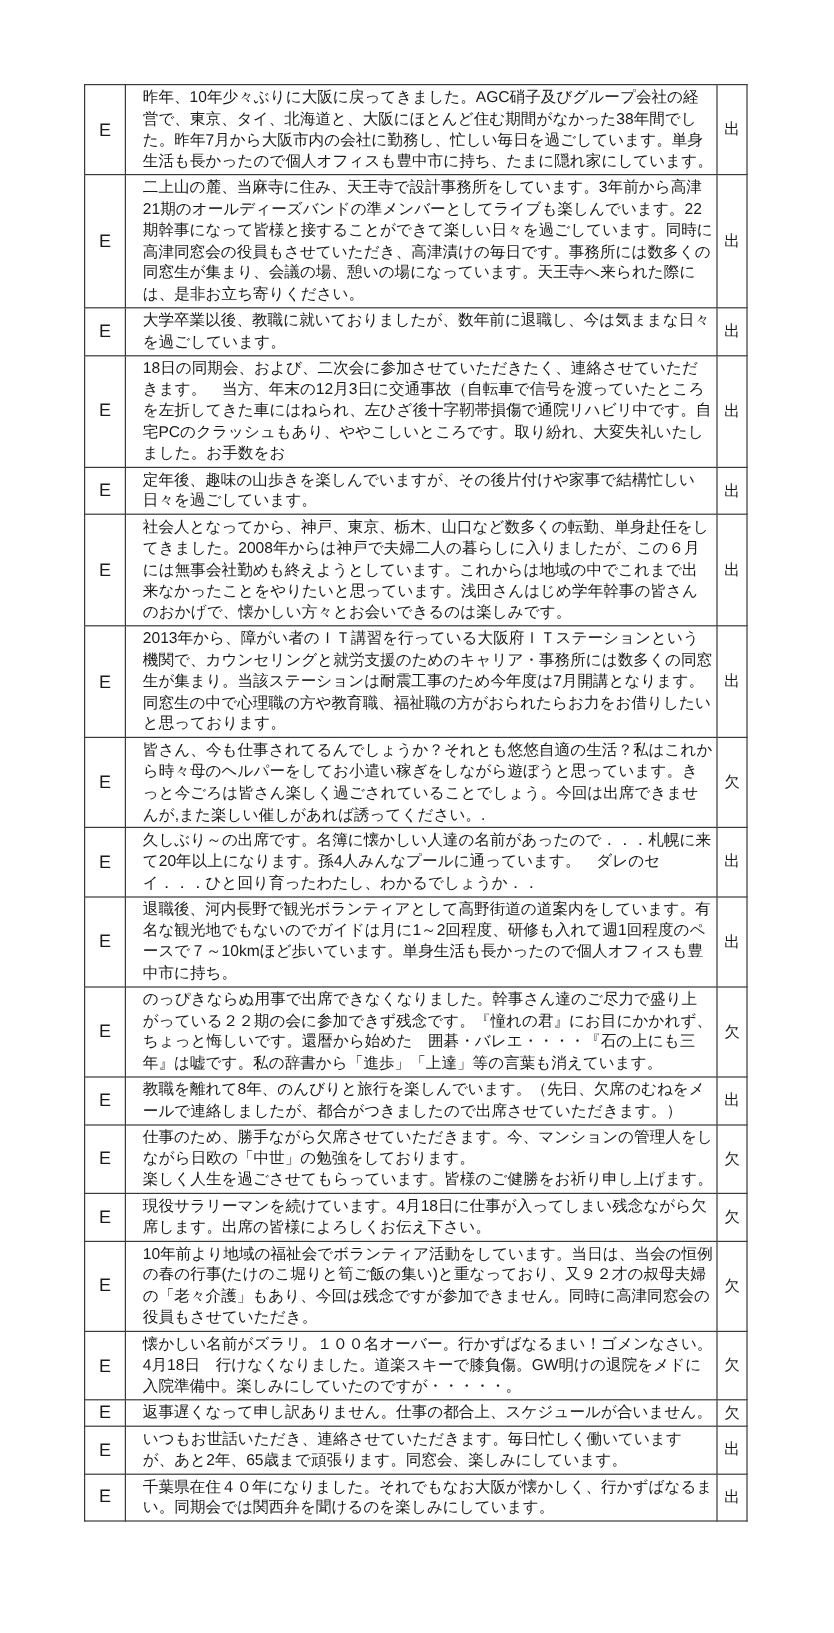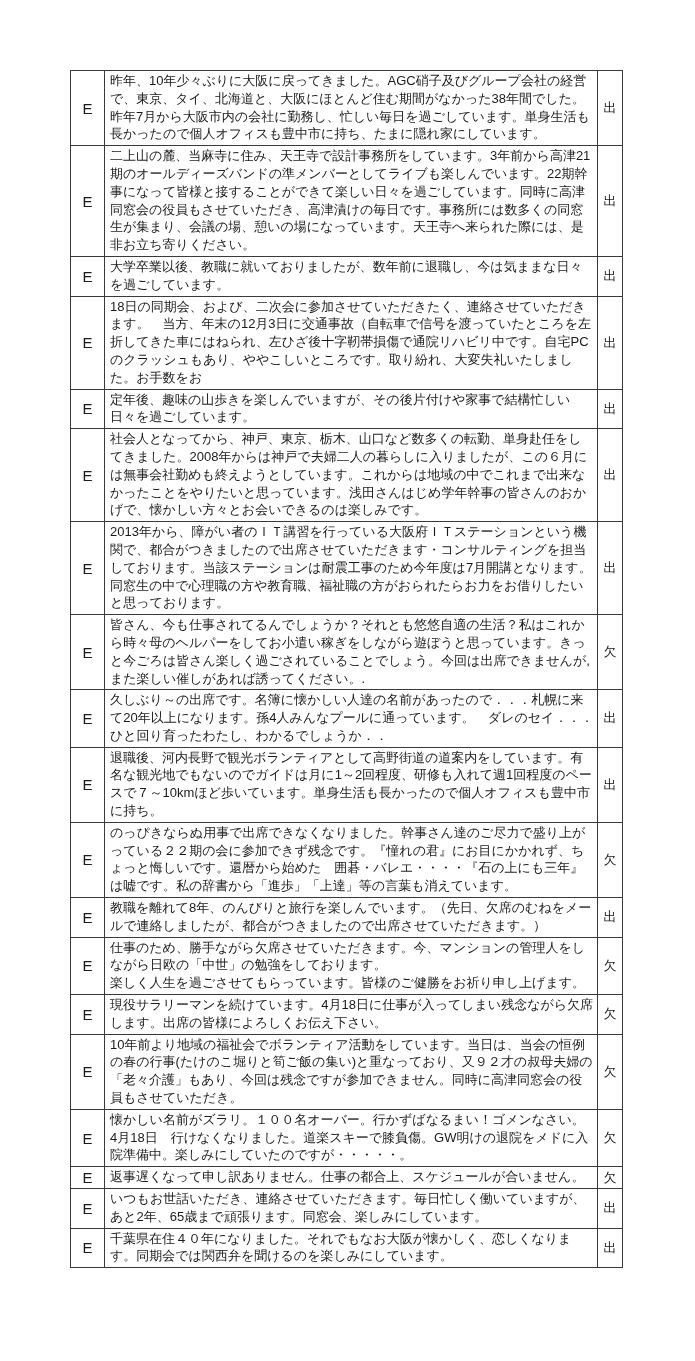--- a/index.html
+++ b/index.html
@@ -30,21 +30,21 @@
   col.c-attendance { width: 25px; }
   td.grade-cell {
     text-align: center;
     vertical-align: middle;
     font-size: 15px;
     color: #1a1a1a;
   }
   td.message-cell {
     font-size: 13px;
     line-height: 17.8px;
-    padding: 1px 3px 2px 5px;
+    padding: 1px 3px 2px 14px;
     vertical-align: middle;
     white-space: pre-wrap;
     overflow-wrap: break-word;
     text-align: left;
     color: #1a1a1a;
   }
   td.attendance-cell {
     text-align: center;
     vertical-align: middle;
     font-size: 13px;
@@ -87,21 +87,21 @@
           <td class="message-cell">定年後、趣味の山歩きを楽しんでいますが、その後片付けや家事で結構忙しい日々を過ごしています。</td>
           <td class="attendance-cell">出</td>
         </tr>
         <tr>
           <td class="grade-cell">E</td>
           <td class="message-cell">社会人となってから、神戸、東京、栃木、山口など数多くの転勤、単身赴任をしてきました。2008年からは神戸で夫婦二人の暮らしに入りましたが、この６月には無事会社勤めも終えようとしています。これからは地域の中でこれまで出来なかったことをやりたいと思っています。浅田さんはじめ学年幹事の皆さんのおかげで、懐かしい方々とお会いできるのは楽しみです。</td>
           <td class="attendance-cell">出</td>
         </tr>
         <tr>
           <td class="grade-cell">E</td>
-          <td class="message-cell">2013年から、障がい者のＩＴ講習を行っている大阪府ＩＴステーションという機関で、都合がつきましたので出席させていただきます・コンサルティングを担当しております。当該ステーションは耐震工事のため今年度は7月開講となります。同窓生の中で心理職の方や教育職、福祉職の方がおられたらお力をお借りしたいと思っております。</td>
+          <td class="message-cell">2013年から、障がい者のＩＴ講習を行っている大阪府ＩＴステーションという機関で、カウンセリングと就労支援のためのキャリア・事務所には数多くの同窓生が集まり。当該ステーションは耐震工事のため今年度は7月開講となります。同窓生の中で心理職の方や教育職、福祉職の方がおられたらお力をお借りしたいと思っております。</td>
           <td class="attendance-cell">出</td>
         </tr>
         <tr>
           <td class="grade-cell">E</td>
           <td class="message-cell">皆さん、今も仕事されてるんでしょうか？それとも悠悠自適の生活？私はこれから時々母のヘルパーをしてお小遣い稼ぎをしながら遊ぼうと思っています。きっと今ごろは皆さん楽しく過ごされていることでしょう。今回は出席できませんが,また楽しい催しがあれば誘ってください。.</td>
           <td class="attendance-cell">欠</td>
         </tr>
         <tr>
           <td class="grade-cell">E</td>
           <td class="message-cell">久しぶり～の出席です。名簿に懐かしい人達の名前があったので．．．札幌に来て20年以上になります。孫4人みんなプールに通っています。　ダレのセイ．．．ひと回り育ったわたし、わかるでしょうか．．</td>
@@ -148,18 +148,18 @@
           <td class="message-cell">返事遅くなって申し訳ありません。仕事の都合上、スケジュールが合いません。</td>
           <td class="attendance-cell">欠</td>
         </tr>
         <tr>
           <td class="grade-cell">E</td>
           <td class="message-cell">いつもお世話いただき、連絡させていただきます。毎日忙しく働いていますが、あと2年、65歳まで頑張ります。同窓会、楽しみにしています。</td>
           <td class="attendance-cell">出</td>
         </tr>
         <tr>
           <td class="grade-cell">E</td>
-          <td class="message-cell">千葉県在住４０年になりました。それでもなお大阪が懐かしく、恋しくなります。同期会では関西弁を聞けるのを楽しみにしています。</td>
+          <td class="message-cell">千葉県在住４０年になりました。それでもなお大阪が懐かしく、行かずばなるまい。同期会では関西弁を聞けるのを楽しみにしています。</td>
           <td class="attendance-cell">出</td>
         </tr>
       </tbody>
   </table>
 </div>
 
 </body></html>

